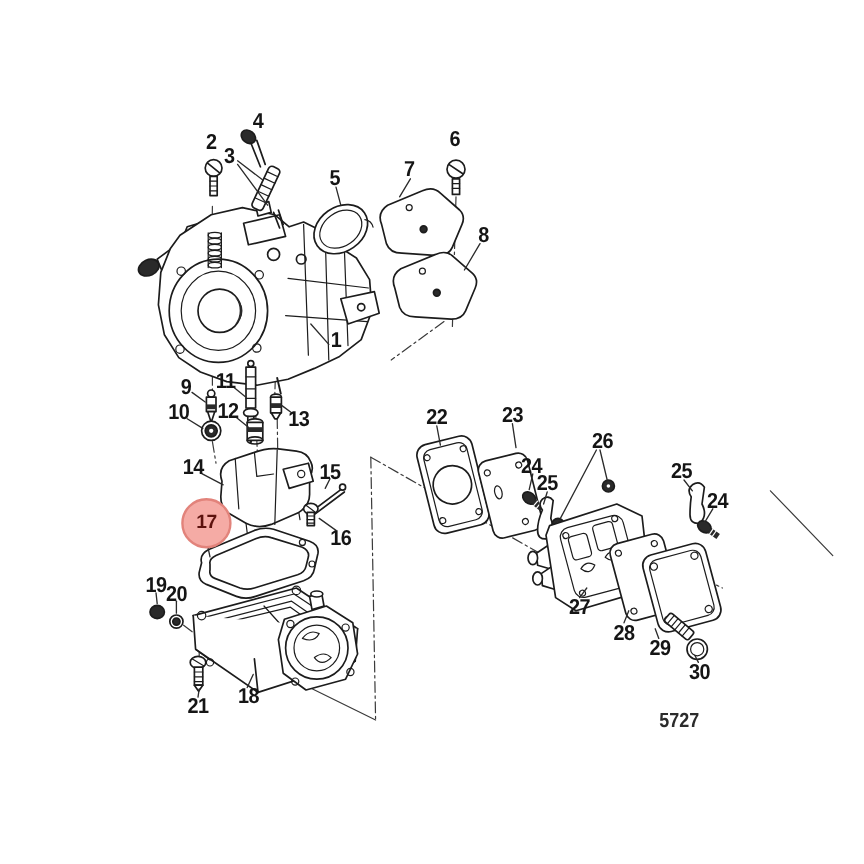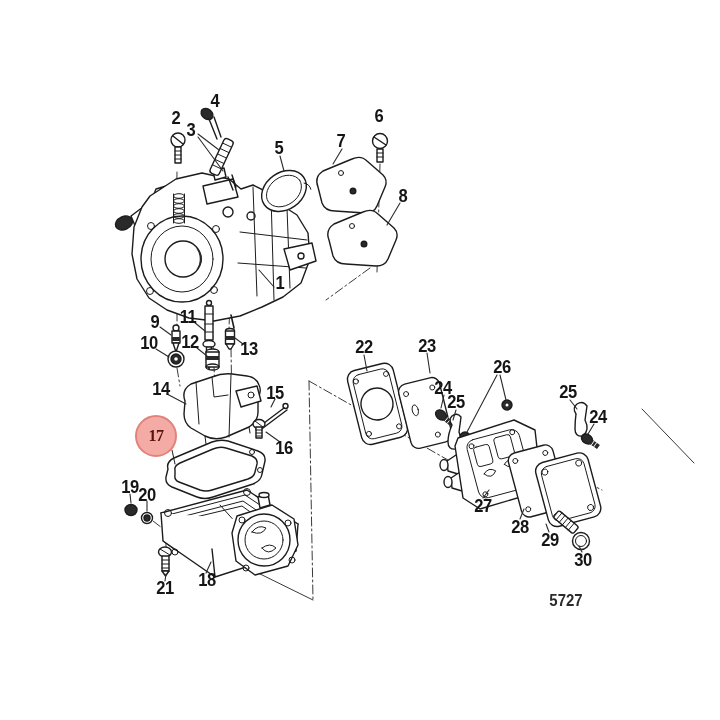--- a/index.html
+++ b/index.html
@@ -366,21 +366,21 @@
       <div class="callout" style="left: 341px; top: 141px;">7</div>
       <div class="callout" style="left: 403px; top: 196px;">8</div>
       <div class="callout" style="left: 155px; top: 322px;">9</div>
       <div class="callout" style="left: 149px; top: 343px;">10</div>
       <div class="callout" style="left: 188px; top: 317px;">11</div>
       <div class="callout" style="left: 190px; top: 342px;">12</div>
       <div class="callout" style="left: 249px; top: 349px;">13</div>
       <div class="callout" style="left: 161px; top: 389px;">14</div>
       <div class="callout" style="left: 275px; top: 393px;">15</div>
       <div class="callout" style="left: 284px; top: 448px;">16</div>
-      <div class="callout highlighted" style="left: 156px; top: 436px; font-family: Liberation Serif, serif;">17</div>
+      <div class="callout highlighted" style="left: 172px; top: 436px;">17</div>
       <div class="callout" style="left: 207px; top: 580px;">18</div>
       <div class="callout" style="left: 130px; top: 487px;">19</div>
       <div class="callout" style="left: 147px; top: 495px;">20</div>
       <div class="callout" style="left: 165px; top: 588px;">21</div>
       <div class="callout" style="left: 364px; top: 347px;">22</div>
       <div class="callout" style="left: 427px; top: 346px;">23</div>
       <div class="callout" style="left: 443px; top: 388px;">24</div>
       <div class="callout" style="left: 456px; top: 402px;">25</div>
       <div class="callout" style="left: 502px; top: 367px;">26</div>
       <div class="callout" style="left: 483px; top: 506px;">27</div>

